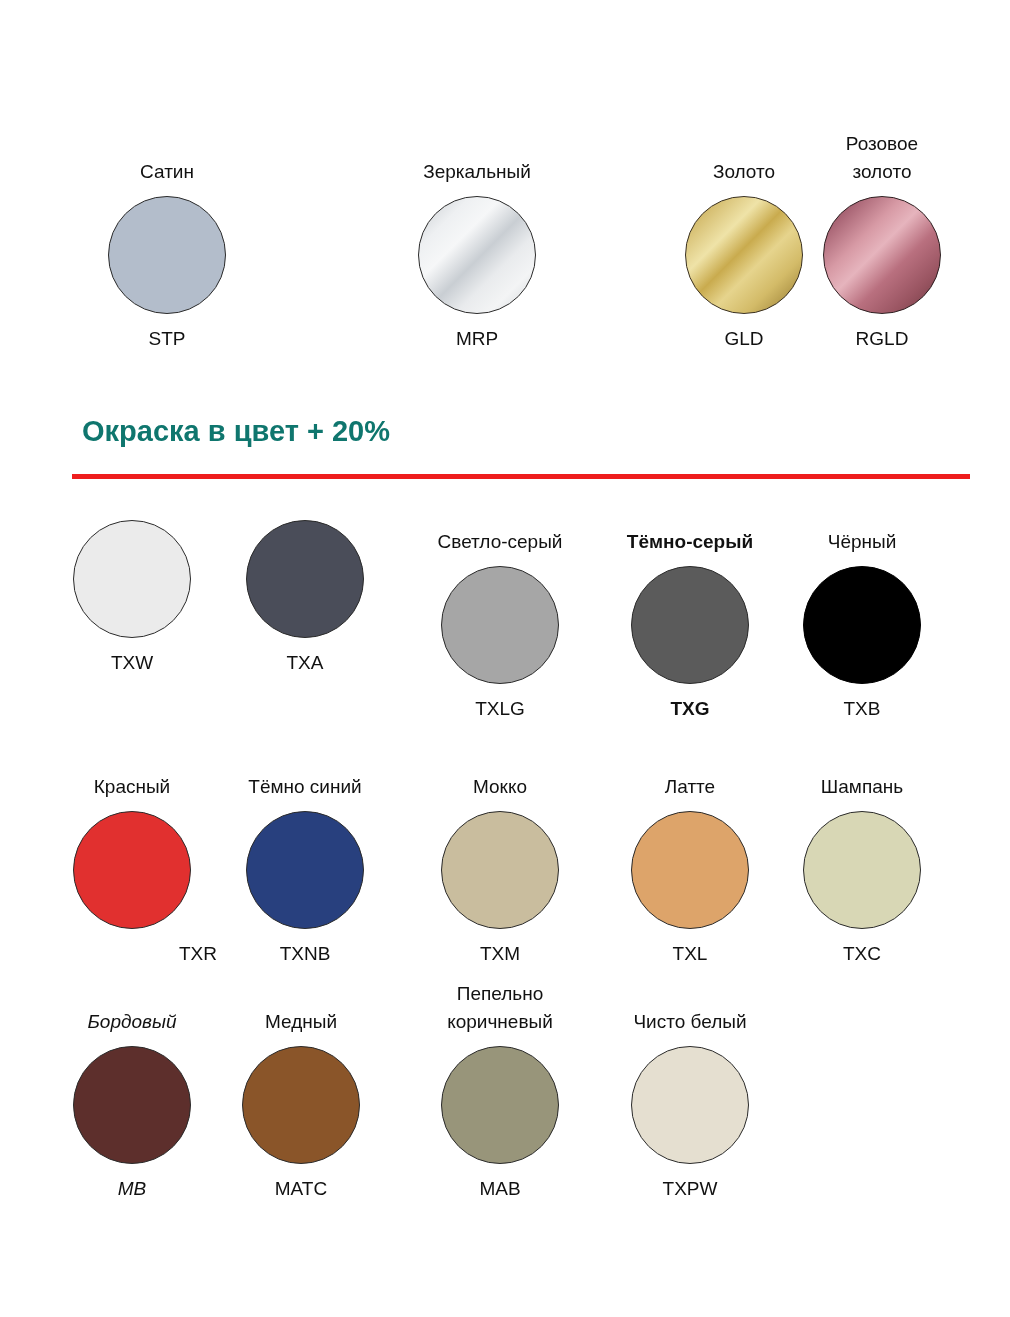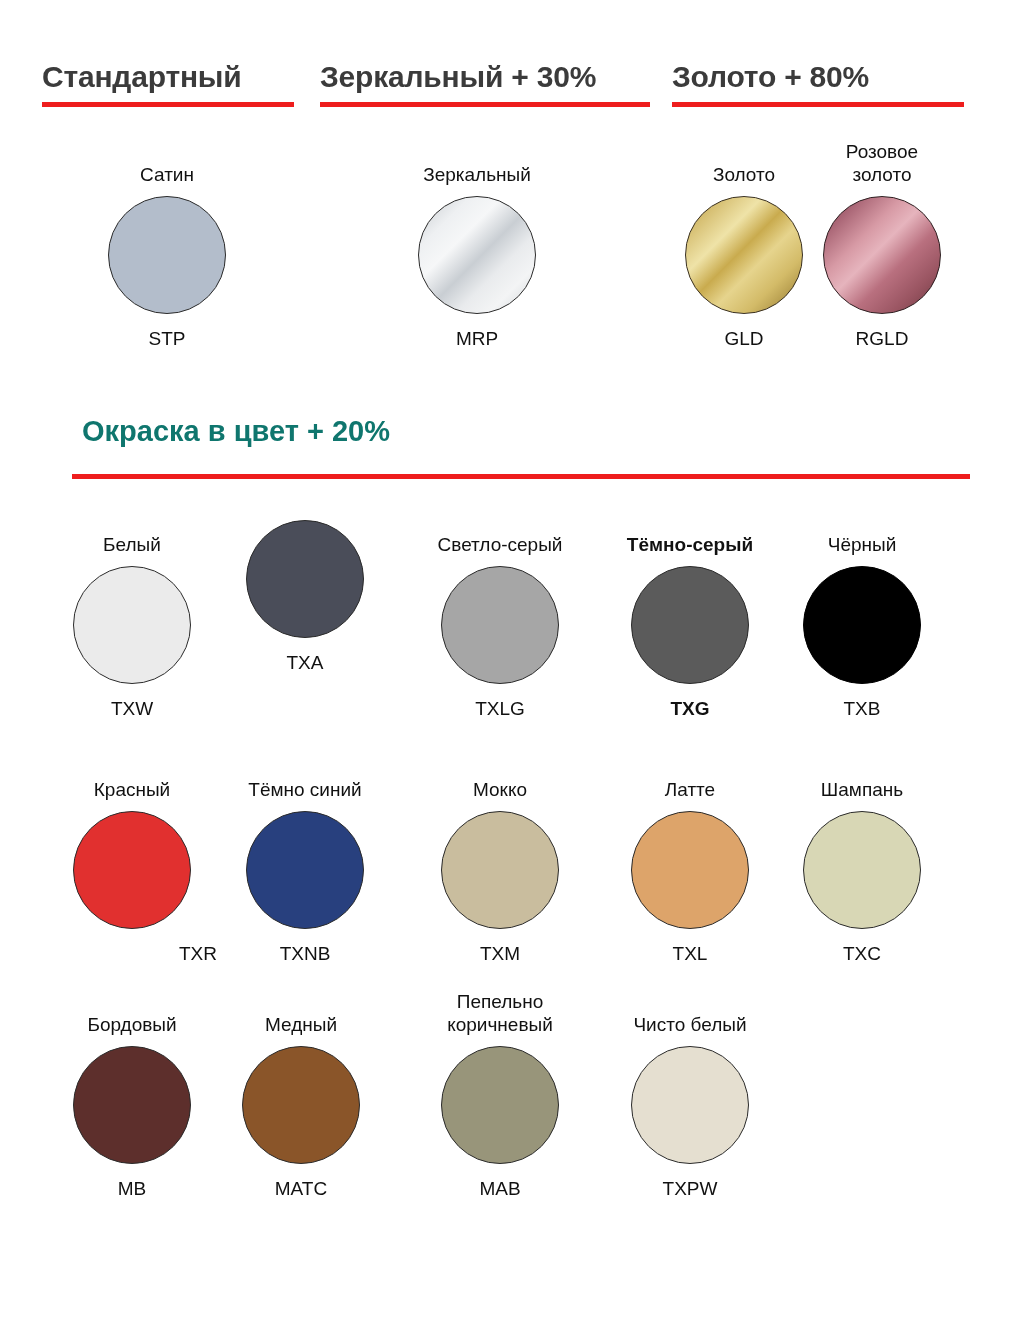--- a/index.html
+++ b/index.html
@@ -32,21 +32,21 @@
   .head.h3{left:672px;}
   .head.h3 .rule{width:292px;}
 
   
   .swatch{
     position:absolute;
     width:170px;
     text-align:center;
   }
   .sw-name{
-    font-size:19px;line-height:23px;color:#111;
+    font-size:19px;line-height:28px;color:#111;
     height:46px;
     display:flex;align-items:flex-end;justify-content:center;
     white-space:pre-line;
   }
   .sw-circle{
     width:118px;height:118px;border-radius:50%;
     margin:10px auto 0 auto;
     box-sizing:border-box;
   }
   .sw-code{
@@ -60,34 +60,20 @@
   }
   .paint-rule{
     position:absolute;left:72px;top:474px;width:898px;height:5px;background:#ee1d1d;
   }
 </style>
 </head>
 <body>
 
 <div class="page">
 
-  <div class="top-heads">
-    <div class="head h1">
-      <span class="htext">Стандартный</span>
-      <span class="rule"></span>
-    </div>
-    <div class="head h2">
-      <span class="htext">Зеркальный + 30%</span>
-      <span class="rule"></span>
-    </div>
-    <div class="head h3">
-      <span class="htext">Золото + 80%</span>
-      <span class="rule"></span>
-    </div>
-  </div>
 
   <div id="top-swatches">
       <div class="swatch" style="left: 82px; top: 140px;">
         <div class="sw-name">Сатин</div>
         <div class="sw-circle" style="background: rgb(179, 189, 203); border: 1.5px solid rgb(43, 43, 43);"></div>
         <div class="sw-code">STP</div>
       </div>
       <div class="swatch" style="left: 392px; top: 140px;">
         <div class="sw-name">Зеркальный</div>
         <div class="sw-circle" style="background: linear-gradient(135deg, rgb(198, 202, 206) 0%, rgb(238, 240, 242) 22%, rgb(246, 247, 248) 36%, rgb(201, 206, 211) 52%, rgb(233, 235, 237) 66%, rgb(243, 244, 245) 80%, rgb(207, 211, 215) 100%); border: 1.5px solid rgb(43, 43, 43);"></div>
@@ -104,21 +90,20 @@
         <div class="sw-circle" style="background: linear-gradient(135deg, rgb(110, 58, 68) 0%, rgb(169, 101, 117) 16%, rgb(215, 154, 165) 34%, rgb(230, 180, 189) 46%, rgb(185, 112, 127) 62%, rgb(154, 85, 98) 80%, rgb(107, 55, 63) 100%); border: 1.5px solid rgb(47, 32, 34);"></div>
         <div class="sw-code">RGLD</div>
       </div>
     </div>
 
   <div class="paint-head">Окраска в цвет + 20%</div>
   <div class="paint-rule"></div>
 
   <div id="paint-swatches">
       <div class="swatch" style="left: 47px; top: 510px;">
-        <div class="sw-name">Белый</div>
         <div class="sw-circle" style="background: rgb(235, 235, 235); border: 1.5px solid rgb(43, 43, 43);"></div>
         <div class="sw-code">TXW</div>
       </div>
       <div class="swatch" style="left: 220px; top: 510px;">
         <div class="sw-circle" style="background: rgb(74, 77, 89); border: 1.5px solid rgb(43, 43, 43);"></div>
         <div class="sw-code">TXA</div>
       </div>
       <div class="swatch" style="left: 415px; top: 510px;">
         <div class="sw-name">Светло-серый</div>
         <div class="sw-circle" style="background: rgb(166, 166, 166); border: 1.5px solid rgb(43, 43, 43);"></div>
@@ -152,21 +137,21 @@
       <div class="swatch" style="left: 605px; top: 755px;">
         <div class="sw-name">Латте</div>
         <div class="sw-circle" style="background: rgb(221, 164, 106); border: 1.5px solid rgb(43, 43, 43);"></div>
         <div class="sw-code">TXL</div>
       </div>
       <div class="swatch" style="left: 777px; top: 755px;">
         <div class="sw-name">Шампань</div>
         <div class="sw-circle" style="background: rgb(216, 215, 181); border: 1.5px solid rgb(43, 43, 43);"></div>
         <div class="sw-code">TXC</div>
       </div>
-      <div class="swatch" style="left: 47px; top: 990px;">
+      <div class="swatch" style="left: 47px; top: 990px; font-style: italic;">
         <div class="sw-name">Бордовый</div>
         <div class="sw-circle" style="background: rgb(93, 47, 44); border: 1.5px solid rgb(43, 43, 43);"></div>
         <div class="sw-code">MB</div>
       </div>
       <div class="swatch" style="left: 216px; top: 990px;">
         <div class="sw-name">Медный</div>
         <div class="sw-circle" style="background: rgb(138, 85, 41); border: 1.5px solid rgb(43, 43, 43);"></div>
         <div class="sw-code">MATC</div>
       </div>
       <div class="swatch" style="left: 415px; top: 990px;">

